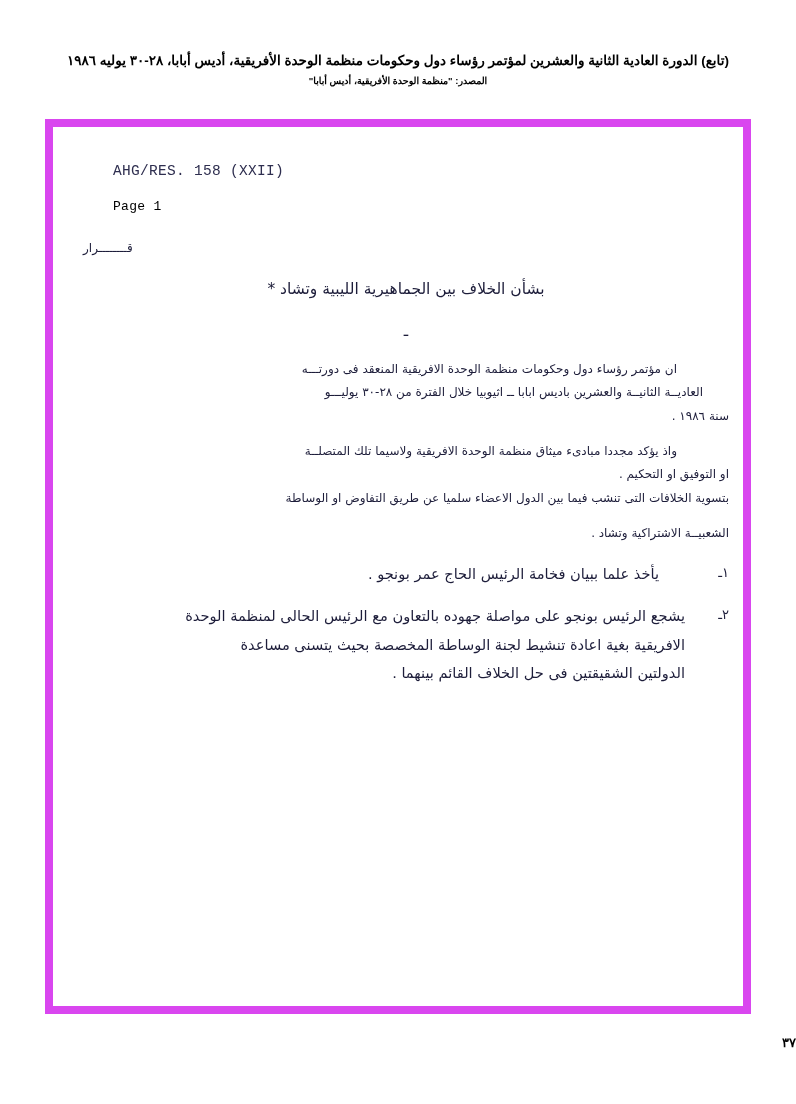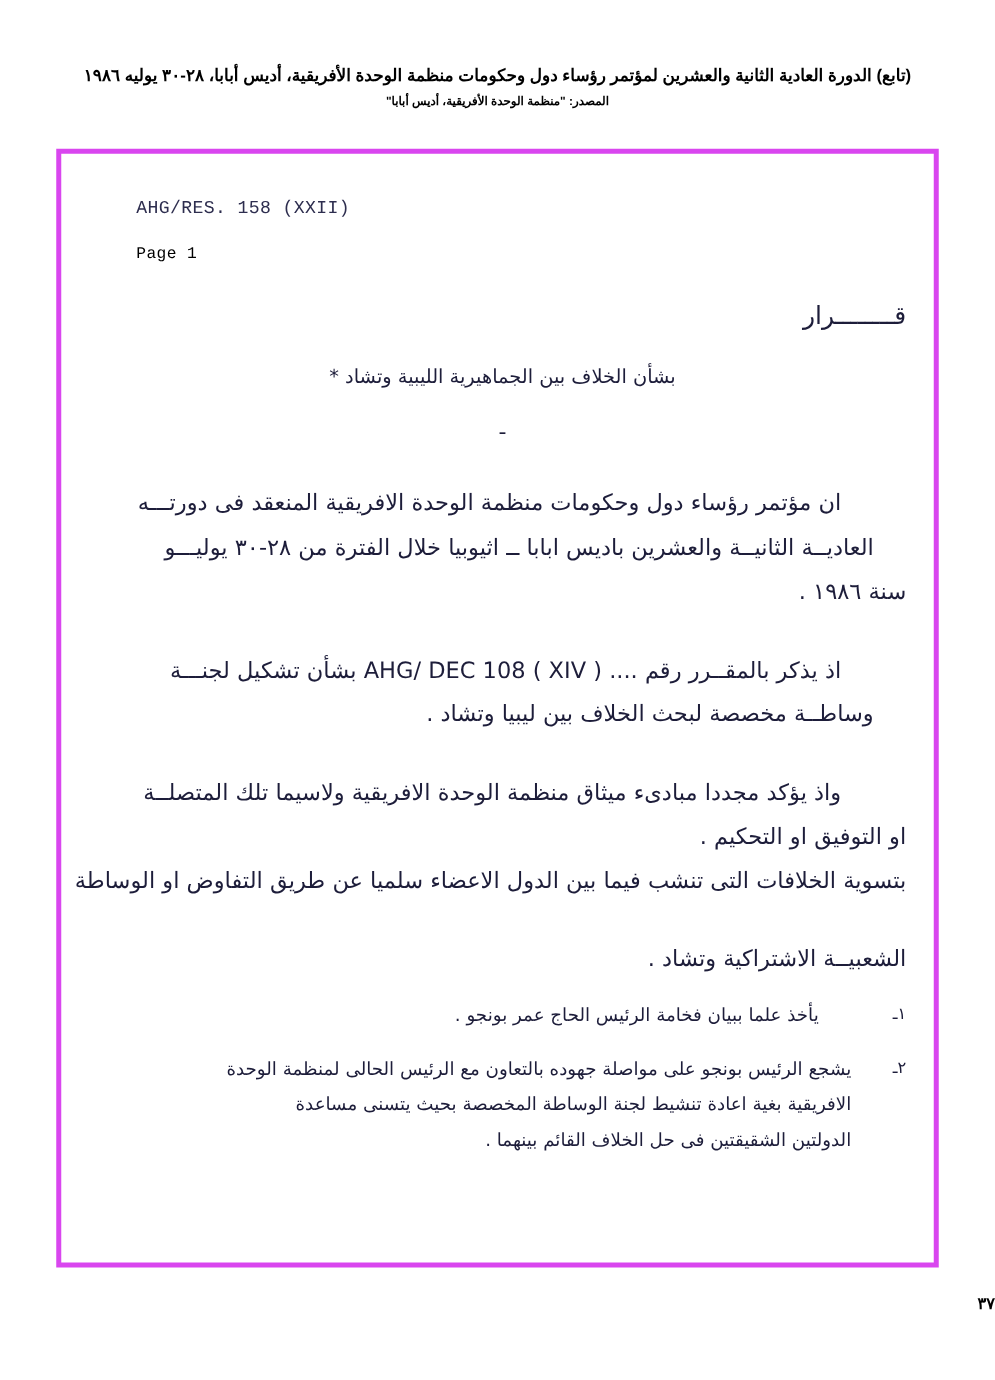--- a/index.html
+++ b/index.html
@@ -44,21 +44,21 @@
     white-space: nowrap;
   }
 
   
   .frame {
     position: absolute;
     top: 119px;
     left: 45px;
     width: 706px;
     height: 895px;
-    border: 4px solid #d946ef;
+    border: 8px solid #d946ef;
     box-sizing: border-box;
     background: #ffffff;
   }
 
   
   .doc-ref {
     position: absolute;
     top: 36px;
     left: 60px;
     direction: ltr;
@@ -90,41 +90,41 @@
   }
 
   .hw {
     font-family: "DejaVu Sans", sans-serif;
     color: #1d1d3a;
     direction: rtl;
     line-height: 1.95;
   }
 
   .title {
-    text-align: right;
-    font-size: 20px;
+    text-align: left;
+    font-size: 12px;
     letter-spacing: 6px;
     margin-top: 2px;
   }
   .subtitle {
     text-align: center;
     font-size: 15.5px;
     margin-top: 14px;
     letter-spacing: 0.5px;
   }
   .dash {
     text-align: center;
     font-size: 15px;
     margin-top: 12px;
     letter-spacing: 0;
   }
 
   .para {
-    font-size: 18px;
-    margin-top: 28px;
+    font-size: 12px;
+    margin-top: 12px;
     text-align: justify;
     text-justify: inter-word;
   }
   .para .ln {
     display: block;
     white-space: nowrap;
   }
   .indent1 { padding-right: 26px; }
   .indent2 { padding-right: 52px; }
 
@@ -177,24 +177,20 @@
       <div class="hw title">قــــــــرار</div>
       <div class="hw subtitle">بشأن الخلاف بين الجماهيرية الليبية وتشاد *</div>
       <div class="hw dash">ـ</div>
 
       <div class="hw para">
         <span class="ln indent2">ان مؤتمر رؤساء دول وحكومات منظمة الوحدة الافريقية المنعقد فى دورتـــه</span>
         <span class="ln indent1">العاديــة الثانيــة والعشرين باديس ابابا ــ اثيوبيا خلال الفترة من ٢٨-٣٠ يوليـــو</span>
         <span class="ln">سنة ١٩٨٦ .</span>
       </div>
 
-      <div class="hw para">
-        <span class="ln indent2">اذ يذكر بالمقــرر رقم ....  ( XIV )  AHG/ DEC 108  بشأن تشكيل لجنـــة</span>
-        <span class="ln indent1">وساطــة مخصصة لبحث الخلاف بين ليبيا وتشاد .</span>
-      </div>
 
 
       <div class="hw para">
         <span class="ln indent2">واذ يؤكد مجددا مبادىء ميثاق منظمة الوحدة الافريقية ولاسيما تلك المتصلــة</span>
         <span class="ln">او التوفيق او التحكيم .</span>
         <span class="ln">بتسوية الخلافات التى تنشب فيما بين الدول الاعضاء سلميا عن طريق التفاوض او الوساطة</span>
       </div>
 
       <div class="hw para">
         <span class="ln">الشعبيــة الاشتراكية وتشاد .</span>

